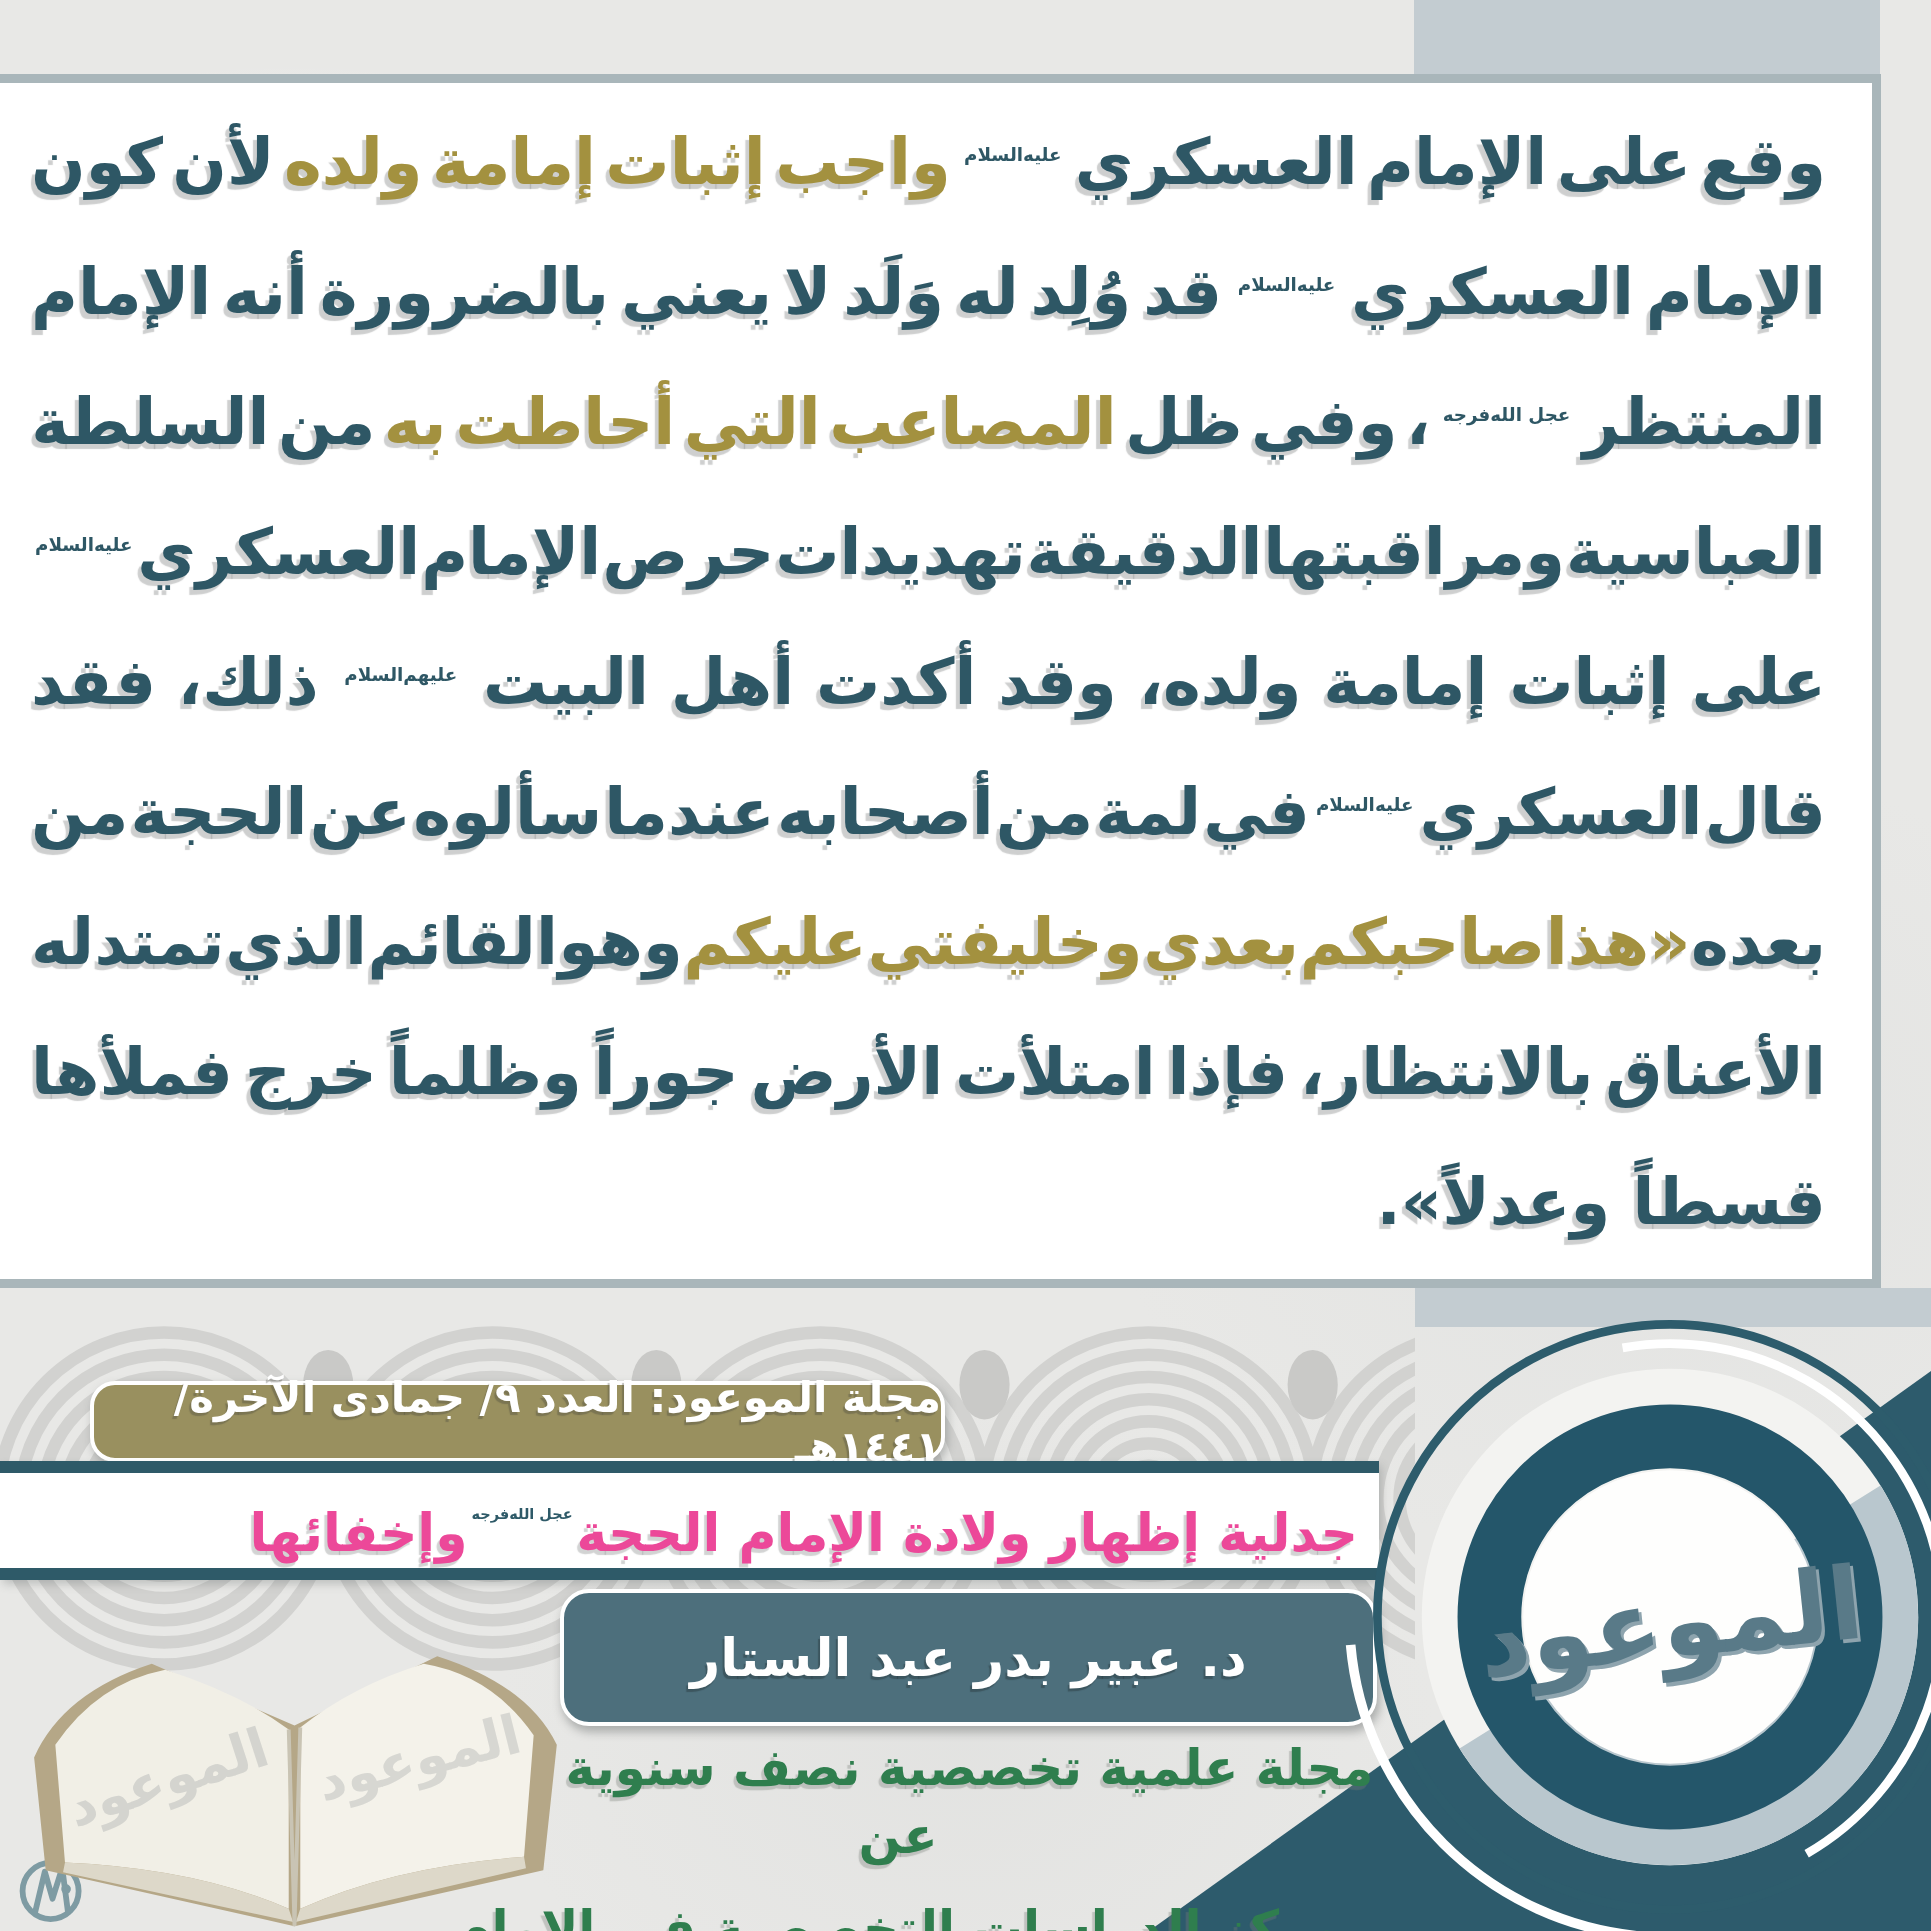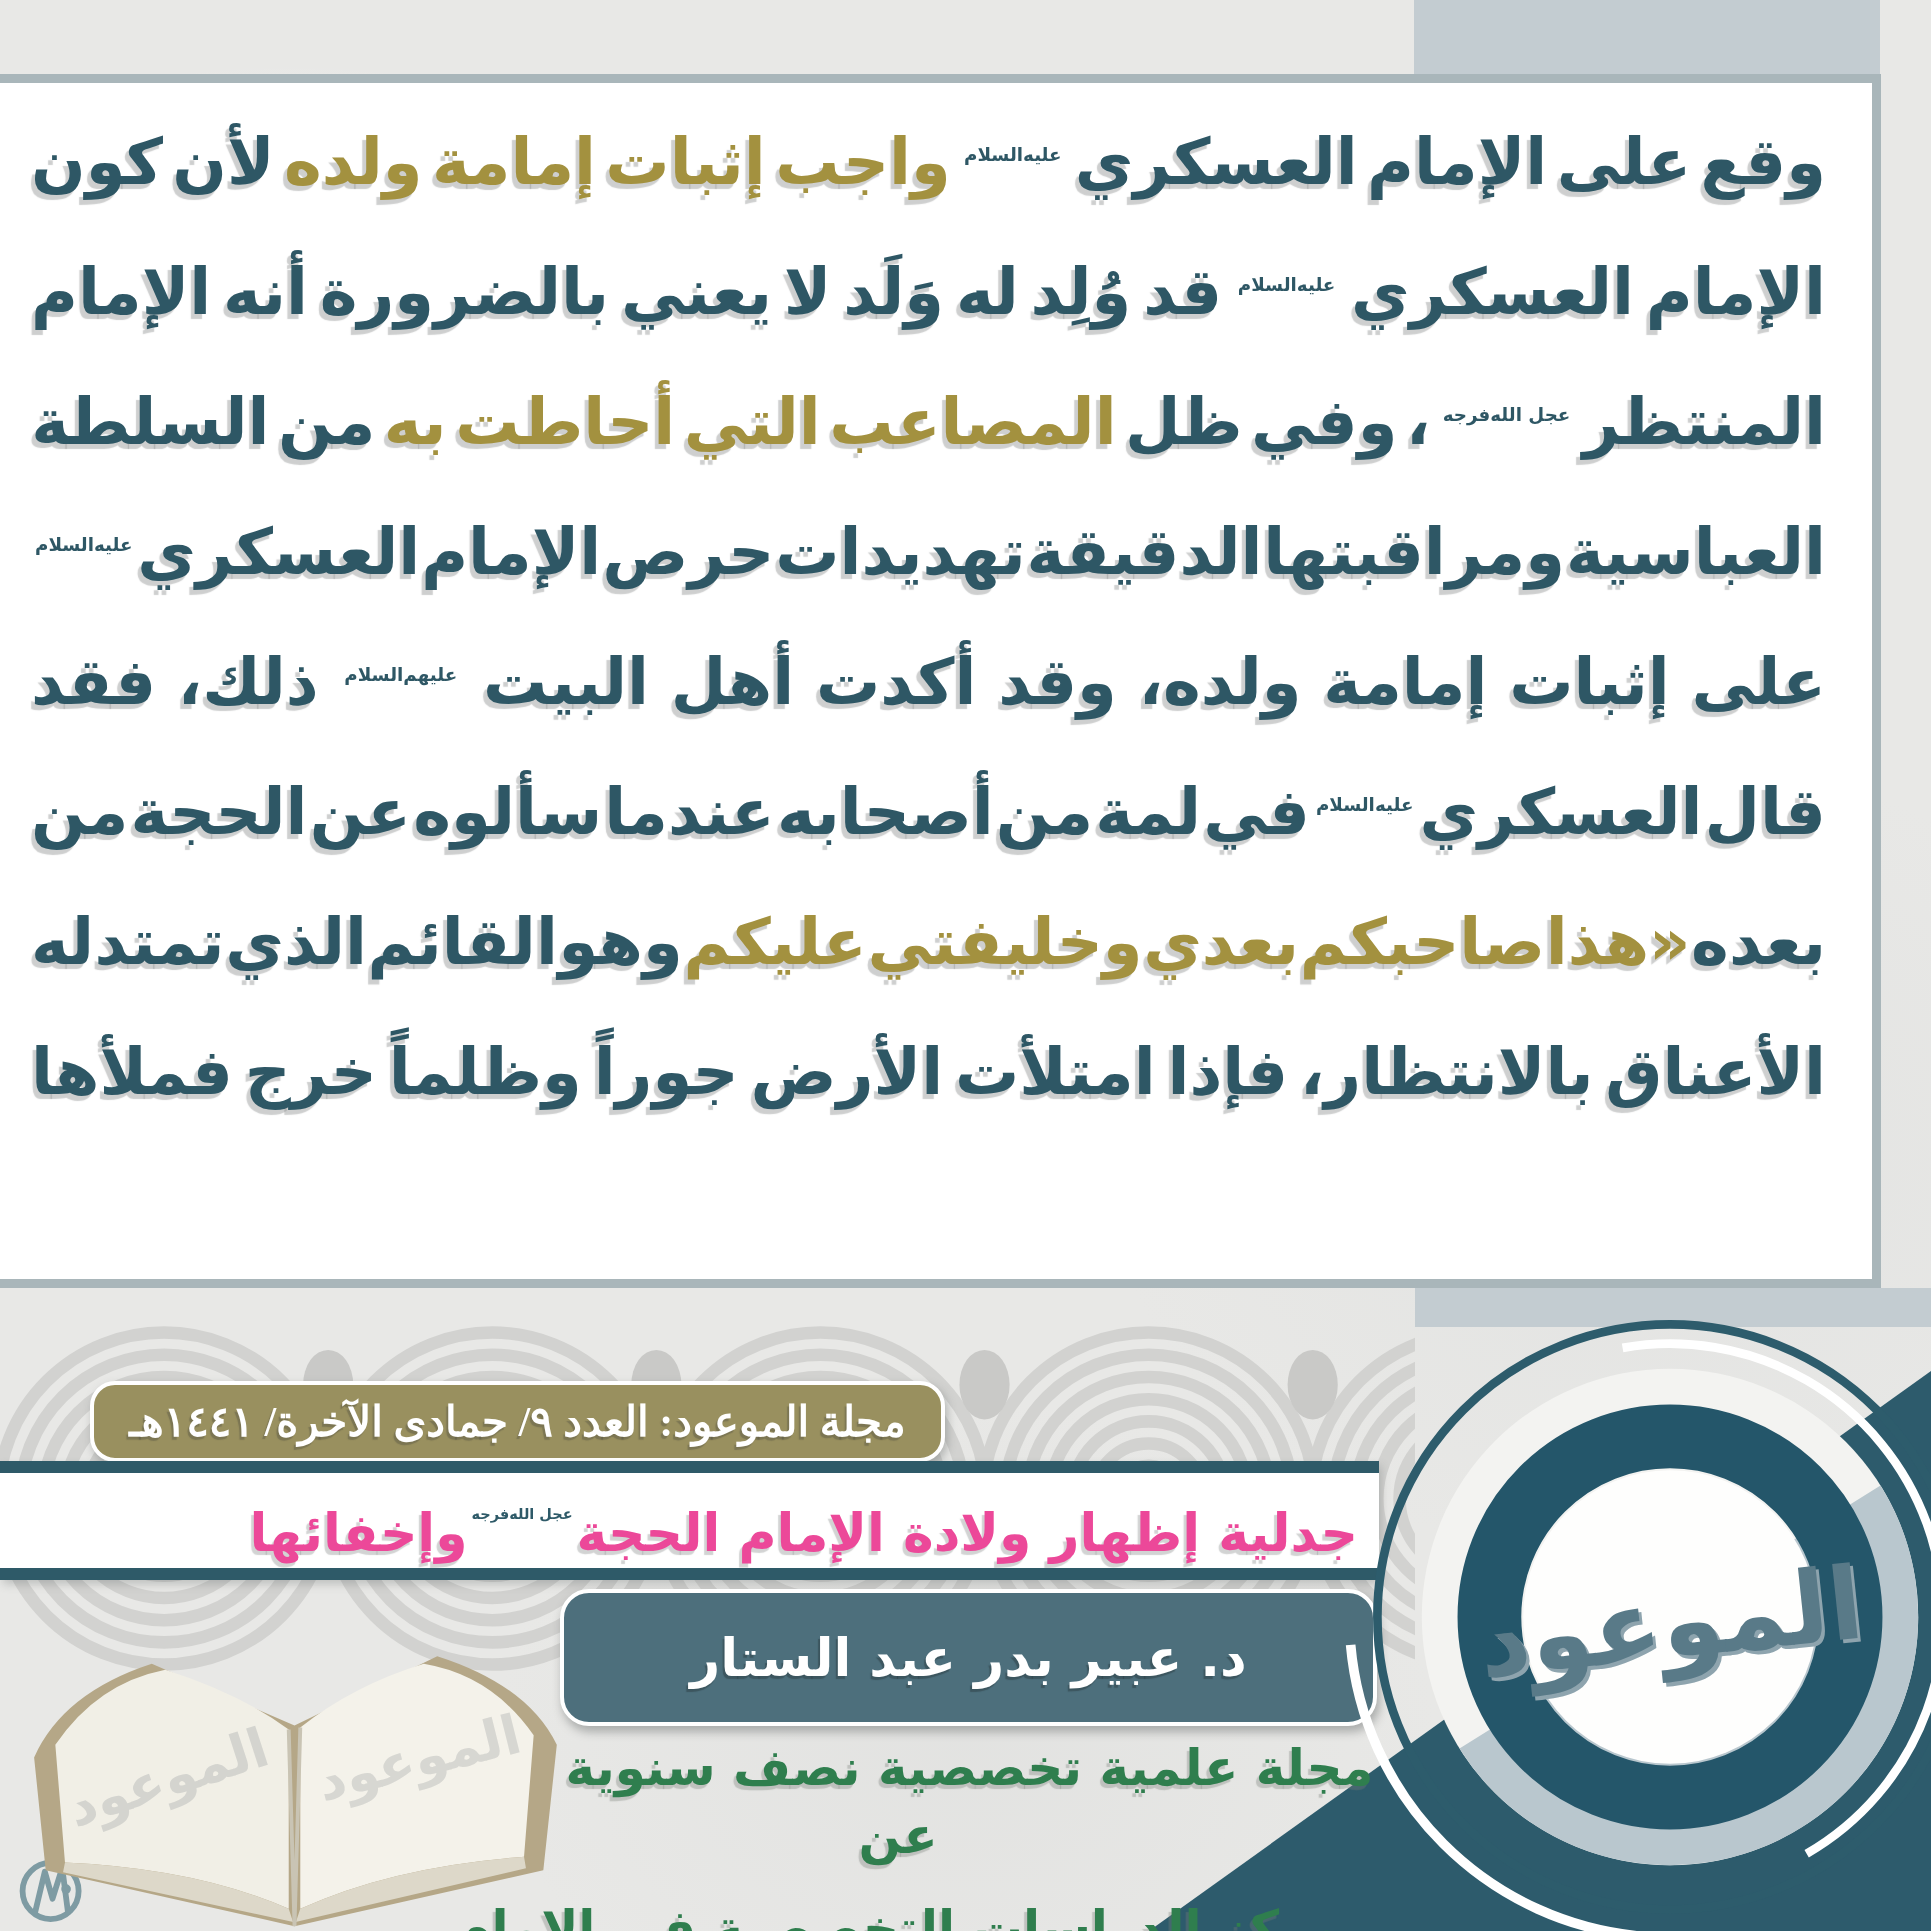--- a/index.html
+++ b/index.html
@@ -47,21 +47,21 @@
   .wedge{position:absolute;left:0;top:0;z-index:2;pointer-events:none;}
   .logo{position:absolute;left:1332px;top:1279px;z-index:6;}
 
   
   .issue-banner{
     position:absolute;left:90px;top:1381px;width:855px;height:81px;z-index:5;
     background:#99905f;border:4.8px solid #fff;border-radius:25px;box-sizing:border-box;
     display:flex;align-items:center;justify-content:center;
     box-shadow:2.9px 4.8px 8.7px rgba(90,95,95,.35);
   }
-  .issue-banner span{color:#fff;font-size:42px;font-weight:bold;direction:rtl;text-shadow:-1.9px 2.9px 1px rgba(70,70,60,.35);font-family:Liberation Serif, serif;}
+  .issue-banner span{color:#fff;font-size:42px;font-weight:bold;direction:rtl;text-shadow:-1.9px 2.9px 1px rgba(70,70,60,.35);}
   .title-band{
     position:absolute;left:0;top:1461px;width:1379px;height:119px;z-index:5;
     background:#fff;border-top:12.6px solid #2e5a68;border-bottom:12.6px solid #2e5a68;box-sizing:border-box;
     display:flex;align-items:center;justify-content:flex-start;direction:rtl;
     padding:0 21px 0 0;box-shadow:2.9px 4.8px 8.7px rgba(90,95,95,.3);
   }
   .title-band .t{color:#ec4899;font-size:52px;font-weight:bold;text-shadow:-2.9px 3.9px 1px rgba(125,130,130,.35);margin-top:24px;}
   .title-band .hon{font-size:14.5px;color:#2e5a68;}
   .author-banner{
     position:absolute;left:560px;top:1589px;width:817px;height:137px;z-index:5;
@@ -264,20 +264,21 @@
         <span>الأعناق</span>
         <span>بالانتظار،</span>
         <span>فإذا</span>
         <span>امتلأت</span>
         <span>الأرض</span>
         <span>جوراً</span>
         <span>وظلماً</span>
         <span>خرج</span>
         <span>فملأها</span>
       </div>
+      <div class="line line-last"><span class="">قسطاً وعدلاً».</span></div>
     </div>
 </div>
 
 <svg class="logo" width="676" height="676" viewBox="0 0 700 700">
   <circle cx="350" cy="350" r="303" fill="none" stroke="#2d5c6c" stroke-width="9"></circle>
   <path d="M491.5 595.1 A283 283 0 0 0 300.9 71.3" fill="none" stroke="#ffffff" stroke-width="9"></path>
   <path d="M19.3 378.9 A332 332 0 0 0 321.1 680.7" fill="none" stroke="#ffffff" stroke-width="10"></path>
   <circle cx="350" cy="350" r="257" fill="#f3f3f1"></circle>
   <g transform="rotate(-32 350 350)">
     <path d="M93 350 A257 257 0 0 0 607 350 Z" fill="#b9c7ce"></path>

